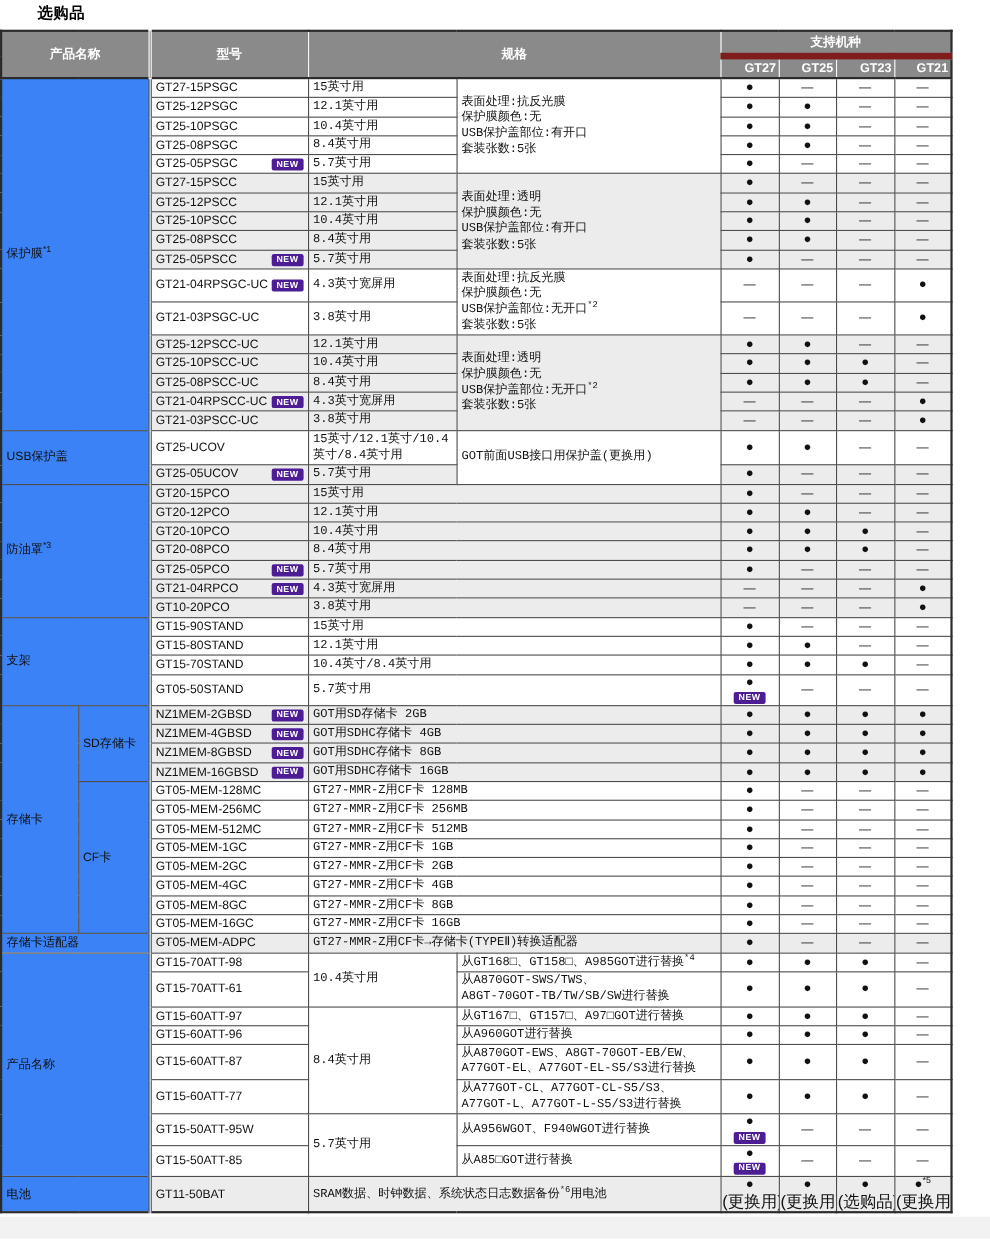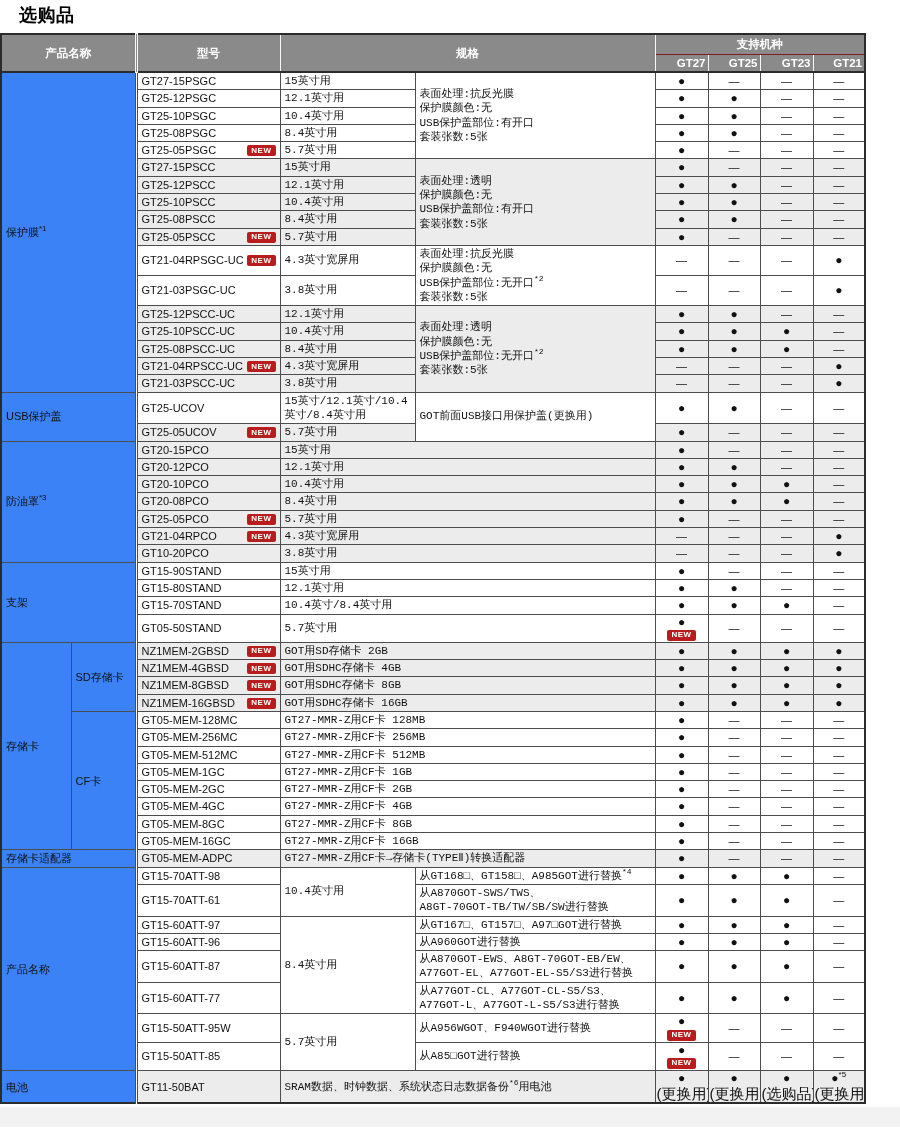--- a/index.html
+++ b/index.html
@@ -3,53 +3,53 @@
 <meta charset="utf-8">
 <style>
   * { box-sizing: border-box; }
   html,body { margin:0; padding:0; }
   body {
     width:900px; height:1134px; background:#ffffff;
     font-family:"Liberation Sans","DejaVu Sans",sans-serif;
     color:#111;
   }
   .page-title {
-    font-size:18px; font-weight:bold; color:#000;
-    margin:3px 0 6px 19px; letter-spacing:0.5px;
+    font-size:14px; font-weight:bold; color:#000;
+    margin:3px 0 6px 34px; letter-spacing:0.5px;
   }
   table.options {
     border-collapse:collapse; table-layout:fixed;
     width:864px;
     border:2px solid #2b2b2b;
   }
   
   th {
     background:#8a8a8a; color:#fff; font-size:11.5px; font-weight:bold;
     border:1px solid #f7f7f7; border-bottom:2px solid #2b2b2b;
     padding:2px 2px; height:18px; text-align:center;
   }
-  th.h-support { border-bottom:1px solid #7f1d1d; height:16px; }
+  th.h-support { border-bottom:6px solid #7f1d1d; height:16px; }
   th.h-dev { height:16px;text-align:right; }
   
   td {
     border:1px solid #4d4d4d; font-size:11px; line-height:1.3;
     padding:1px 4px; height:16px; vertical-align:middle;
     background:#fff; overflow:hidden;
   }
   tr.shade td { background:#ececec; }
   table td.label, table td.label2 { background:#3b82f6; }
   td.model { border-left:3px double #4d4d4d; }
   th.h-model { border-left:3px double #f7f7f7; }
   td.model .new { float:right; margin-top:2px; }
   td.spec, td.size { white-space:pre-line;font-family:Liberation Mono, monospace; }
   td.sup { text-align:center; padding:0 1px; }
   .dot { font-size:12px; line-height:1; }
   .dash { font-size:11px; }
   .new {
-    display:inline-block; background:#b91c1c; color:#fff;
+    display:inline-block; background:#4c1d95; color:#fff;
     font-size:8px; font-weight:bold; letter-spacing:0.5px;
     padding:1.5px 4px; border-radius:2px; line-height:1; vertical-align:middle;
   }
   .nb { display:block; margin:1px auto 1px auto; width:-moz-fit-content; width:fit-content; }
   .sub { font-size:15px; line-height:1.15; white-space:nowrap; }
   sup { font-size:8px; line-height:0; }
   .footer-strip {
     width:900px; height:20px; background:#f2f2f2; margin-top:3px;
   }
 </style>

